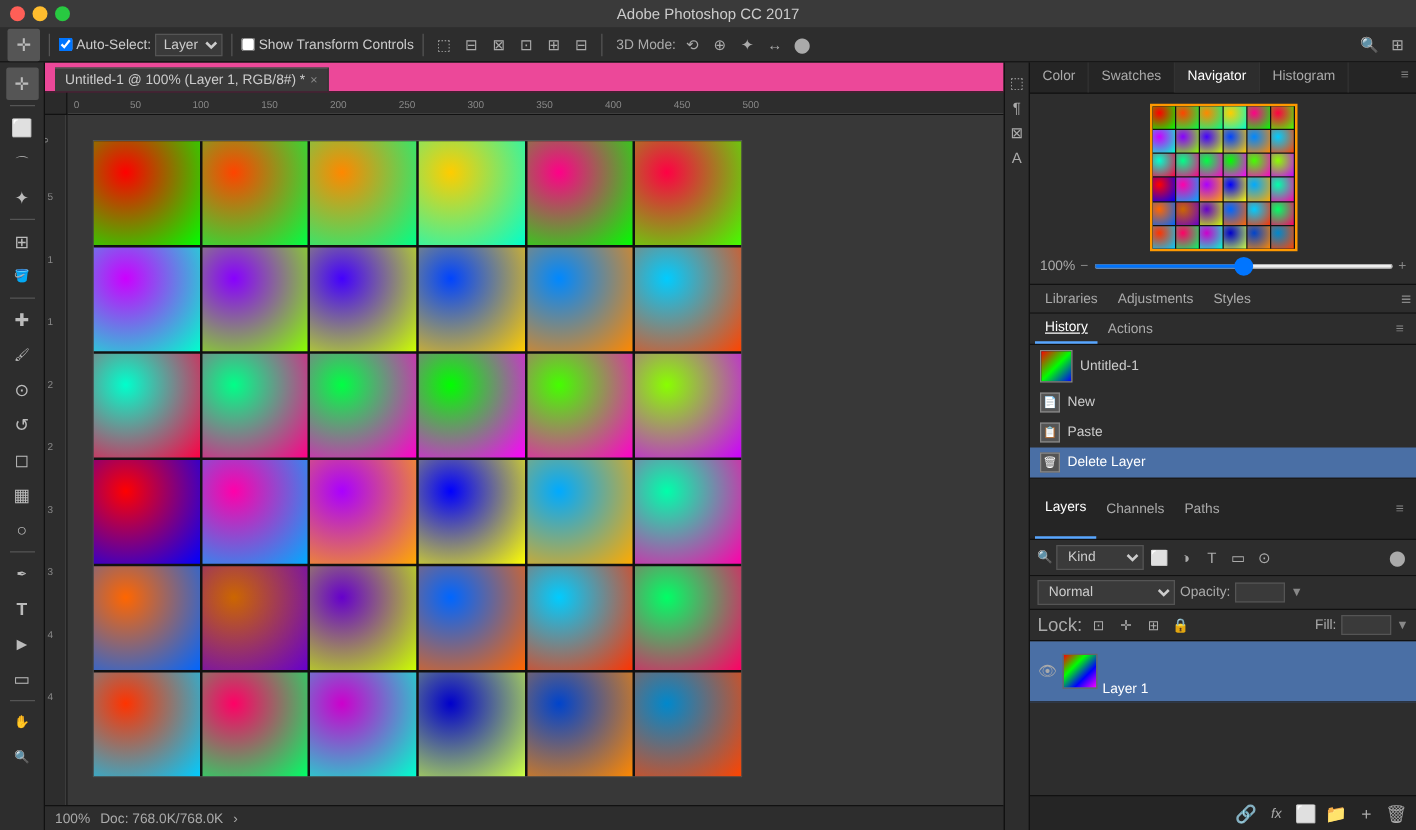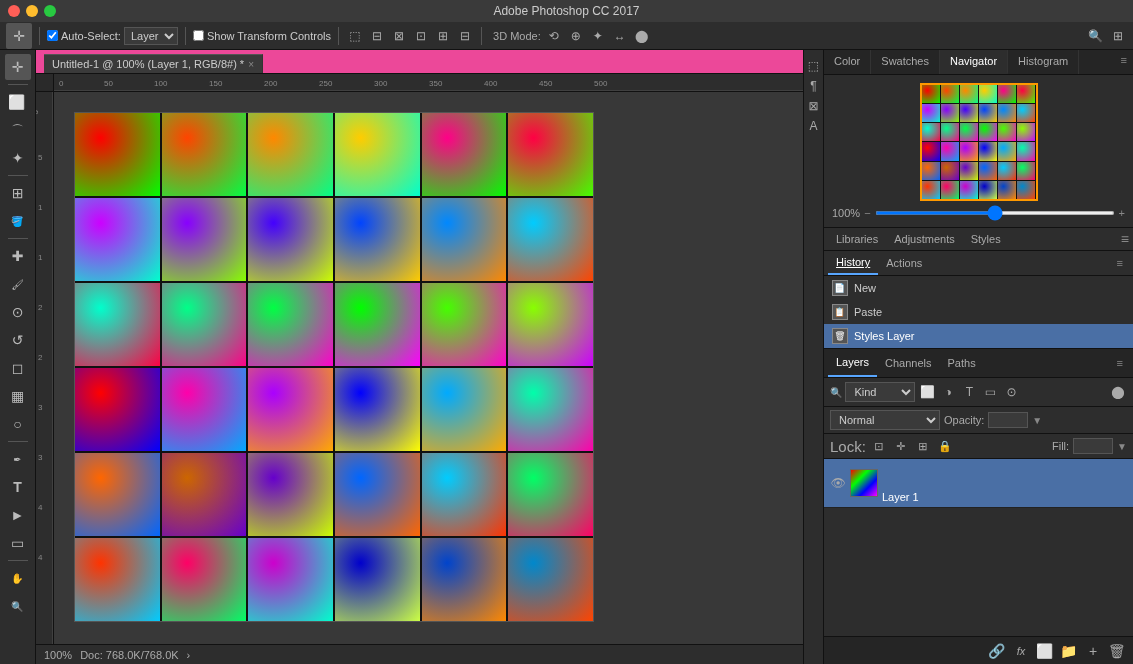--- a/index.html
+++ b/index.html
@@ -72,21 +72,21 @@
     .hsec-tab.active { color: #fff; border-bottom: 2px solid #58a6ff; text-decoration: underline; }
 
     .history-list { background: #2d2d2d; }
     .history-item { display: flex; align-items: center; gap: 6px; padding: 4px 8px; font-size: 11px; color: #ccc; cursor: pointer; }
     .history-item.selected { background: #4a6fa5; color: #fff; }
     .history-icon { width: 16px; height: 16px; background: #555; border: 1px solid #888; display: flex; align-items: center; justify-content: center; font-size: 9px; }
 
     
     .layers-section { display: flex; flex-direction: column; flex: 1; }
     .layers-tabs { display: flex; background: #252525; border-bottom: 1px solid #111; padding: 0 4px; align-items: center; }
-    .ltab { padding: 7px 8px; font-size: 11px; color: #aaa; cursor: pointer; }
+    .ltab { padding: 17px 8px; font-size: 11px; color: #aaa; cursor: pointer; }
     .ltab.active { color: #fff; border-bottom: 2px solid #58a6ff; }
 
     .layer-filter-bar { display: flex; align-items: center; gap: 3px; padding: 4px 6px; background: #2d2d2d; border-bottom: 1px solid #111; }
     .layer-filter-select { background: #3a3a3a; color: #ccc; border: 1px solid #555; font-size: 11px; padding: 2px 4px; width: 70px; }
     .layer-filter-icon { width: 18px; height: 18px; display: flex; align-items: center; justify-content: center; color: #aaa; font-size: 12px; cursor: pointer; }
 
     .layer-blend-bar { display: flex; align-items: center; gap: 4px; padding: 3px 6px; background: #2d2d2d; border-bottom: 1px solid #111; }
     .blend-select { background: #3a3a3a; color: #ccc; border: 1px solid #555; font-size: 11px; padding: 2px 4px; width: 110px; }
     .opacity-label { color: #aaa; font-size: 11px; }
     .opacity-input { background: #3a3a3a; color: #ccc; border: 1px solid #555; font-size: 11px; width: 40px; padding: 1px 3px; }
@@ -405,34 +405,40 @@
 
     <div class="history-section-tabs">
       <div class="hsec-tab active">History</div>
       <div class="hsec-tab">Actions</div>
       <div style="flex:1"></div>
       <span style="color:#888; padding:4px 6px; cursor:pointer;">≡</span>
     </div>
 
     <div class="history-list" style="border-bottom:1px solid #111;">
 
+      <div class="history-item">
+        <div style="width:26px; height:26px; border:1px solid #888; background:#2a2a2a; overflow:hidden; flex-shrink:0;">
+          <div style="width:100%;height:100%;background:linear-gradient(135deg, #ff0000, #00ff00, #0000ff);"></div>
+        </div>
+        <span>Untitled-1</span>
+      </div>
 
       <div class="history-item">
         <div class="history-icon">📄</div>
         <span>New</span>
       </div>
 
       <div class="history-item">
         <div class="history-icon">📋</div>
         <span>Paste</span>
       </div>
 
       <div class="history-item selected">
         <div class="history-icon">🗑</div>
-        <span>Styles Layer</span>
+        <span>Delete Layer</span>
       </div>
     </div>
 
     <div class="layers-section">
 
       <div class="layers-tabs">
         <div class="ltab active">Layers</div>
         <div class="ltab">Channels</div>
         <div class="ltab">Paths</div>
         <div style="flex:1"></div>

